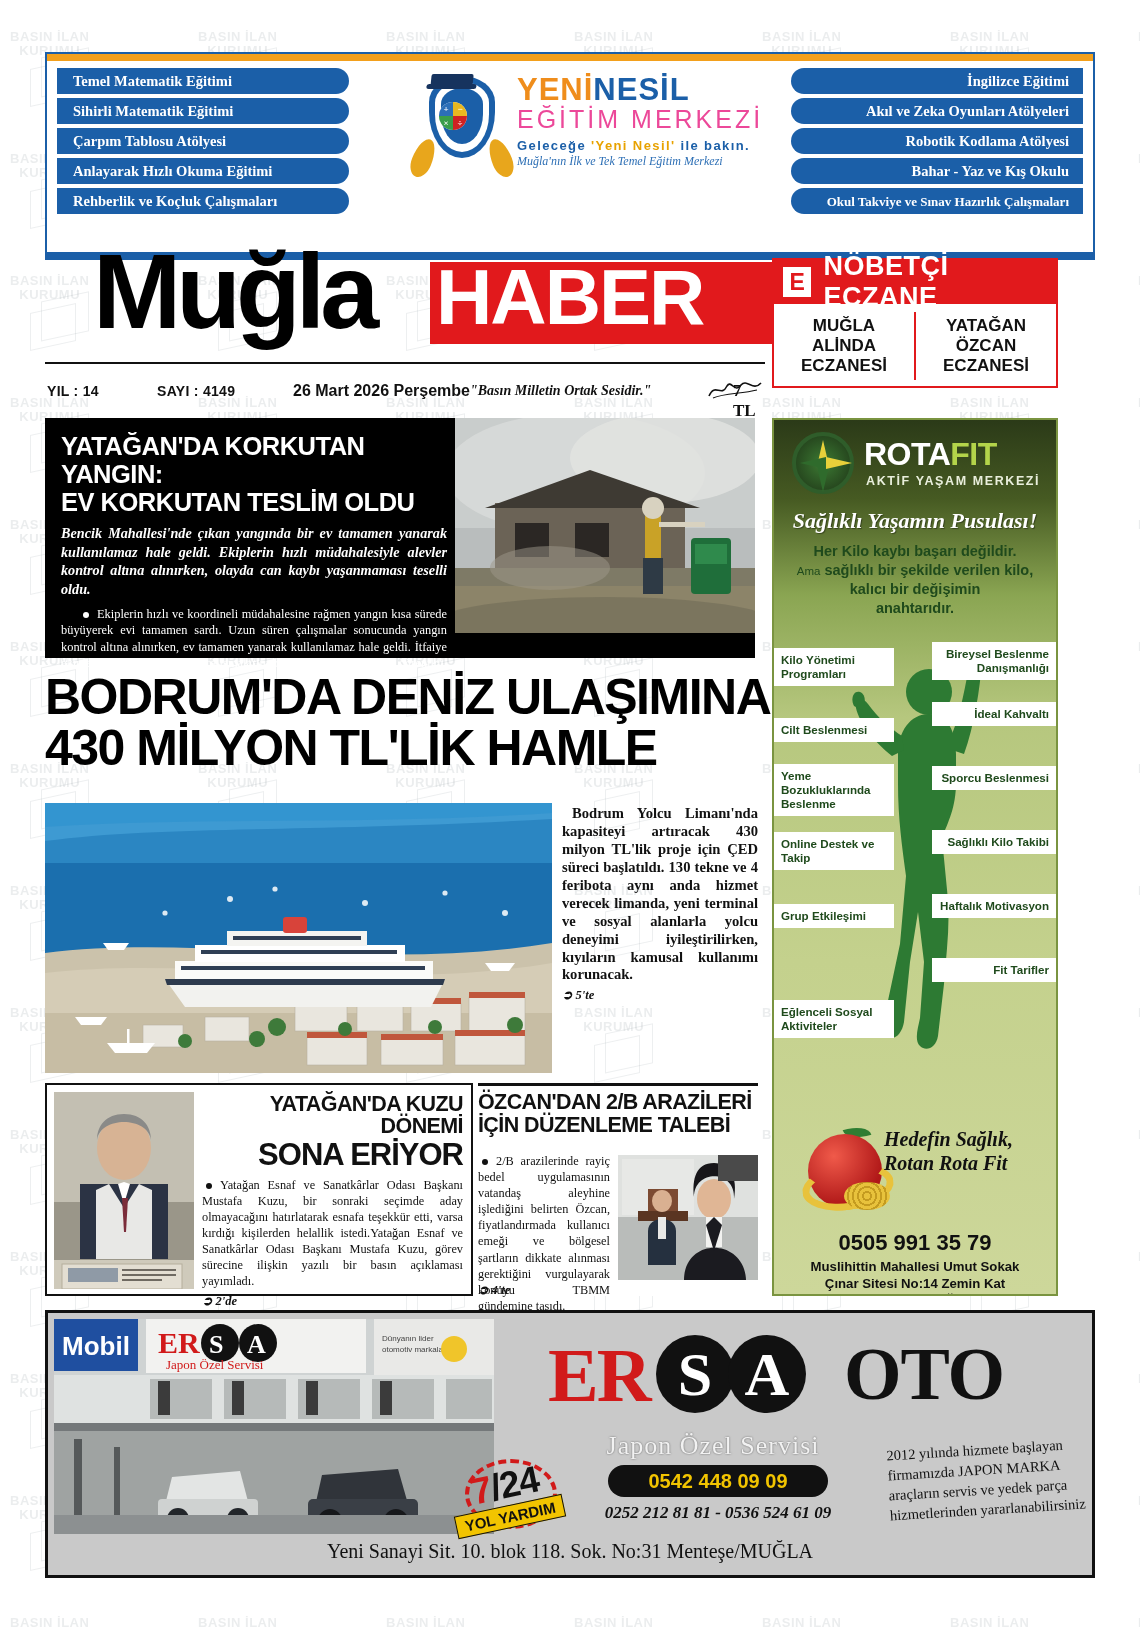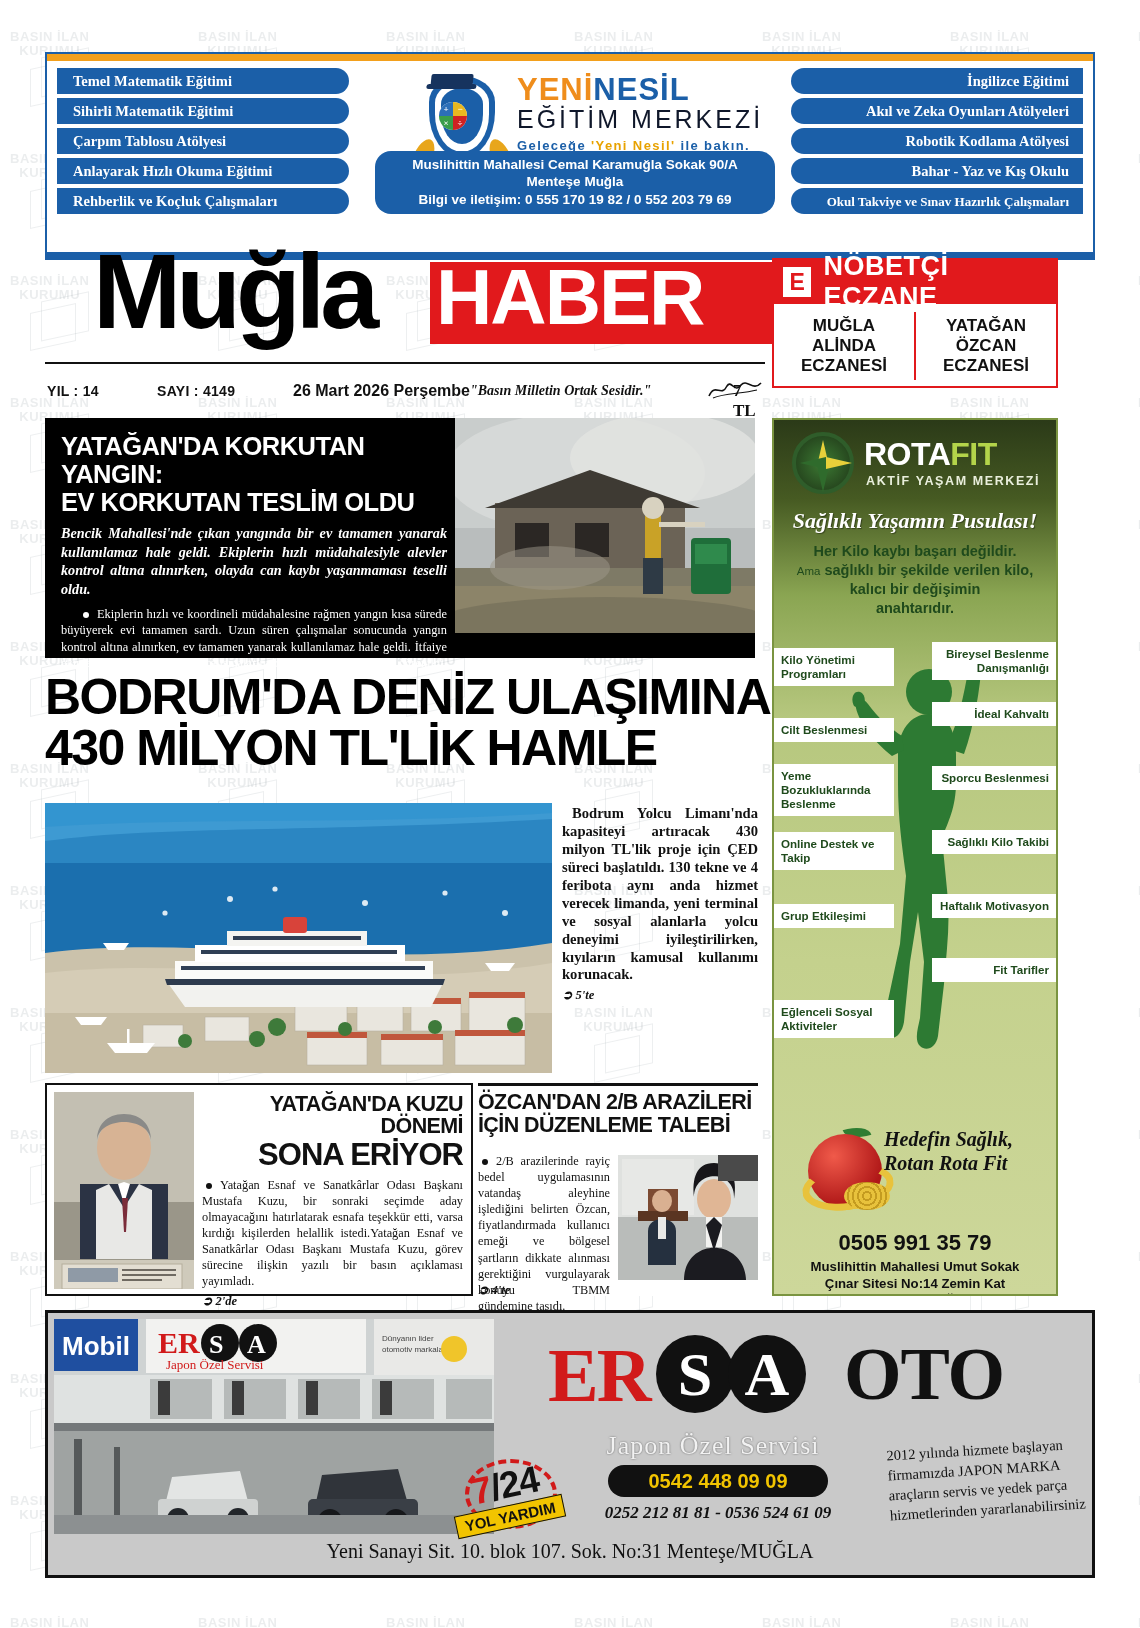--- a/index.html
+++ b/index.html
@@ -64,21 +64,21 @@
     transform:skewX(-6deg); border-radius:2px;}
   .cap:after{content:""; position:absolute; left:-4px; top:10px; width:50px; height:5px; background:#16335e; border-radius:3px;}
   .wheat-l, .wheat-r { position:absolute; bottom:-2px; width:20px; height:40px; background:#e8a61c;
     border-radius:50% 50% 50% 50% / 60% 60% 40% 40%; }
   .wheat-l{ left:-6px; transform:rotate(22deg);}
   .wheat-r{ right:-6px; transform:rotate(-22deg);}
 
   .yn-title { position:absolute; left:160px; top:12px; width:270px; }
   .yn1 { font-family:"Liberation Sans", sans-serif; font-weight:700; font-size:31px; letter-spacing:1px; line-height:1; }
   .yn1 .o { color:#ef8d1c; } .yn1 .b { color:#1b5fa8; }
-  .yn2 { font-family:"Liberation Sans", sans-serif; font-weight:400; font-size:25px; color:#0f172a; letter-spacing:3px; line-height:1.15; }
+  .yn2 { font-family:"Liberation Sans", sans-serif; font-weight:400; font-size:25px; color:#ec4899; letter-spacing:3px; line-height:1.15; }
   .yn3 { font-family:"Liberation Sans", sans-serif; font-weight:700; font-size:13px; color:#1b5fa8; letter-spacing:1.4px; margin-top:4px;}
   .yn3 .gold{color:#e8a200;}
   .yn4 { font-family:"Liberation Serif", serif; font-style:italic; font-size:12px; color:#2d6fb5; margin-top:1px;}
 
   .ad-addr {
     position:absolute; left:18px; bottom:8px; width:400px; background:#1b5fa8; color:#fff;
     border-radius:16px; padding:5px 10px 6px; text-align:center;
     font-family:"Liberation Sans", sans-serif; font-weight:700; font-size:13.5px; line-height:1.28;
   }
 
@@ -597,24 +597,20 @@
         <div class="yn1">
           <span class="o">YENİ</span><span class="b">NESİL</span>
         </div>
         <div class="yn2">EĞİTİM MERKEZİ</div>
         <div class="yn3">
           <span>Geleceğe </span><span class="gold">'Yeni Nesil'</span><span> ile bakın.</span>
         </div>
         <div class="yn4">Muğla'nın İlk ve Tek Temel Eğitim Merkezi</div>
       </div>
 
-      <div class="ad-addr">
-        <div>Muslihittin Mahallesi Cemal Karamuğla Sokak 90/A Menteşe Muğla</div>
-        <div>Bilgi ve iletişim: 0 555 170 19 82 / 0 552 203 79 69</div>
-      </div>
     </div>
   </div>
 
   <div class="masthead">
     <div class="haber-box">
       <div class="haber">HABER</div>
     </div>
     <div class="mg">Muğla</div>
     <div class="mast-rule"></div>
     <div class="mast-info">
@@ -964,16 +960,16 @@
 
     <div class="ersa-724">
       <div class="ersa-stamp"></div>
       <div class="num"><span class="r">7</span>/<span>24</span></div>
       <div class="yy">YOL YARDIM</div>
     </div>
 
     <div class="ersa-ph1">0542 448 09 09</div>
     <div class="ersa-ph2">0252 212 81 81 - 0536 524 61 09</div>
     <div class="ersa-desc">2012 yılında hizmete başlayan firmamızda JAPON MARKA araçların servis ve yedek parça hizmetlerinden yararlanabilirsiniz</div>
-    <div class="ersa-bottom">Yeni Sanayi Sit. 10. blok 107. Sok. No:31 Menteşe/MUĞLA</div>
+    <div class="ersa-bottom">Yeni Sanayi Sit. 10. blok 118. Sok. No:31 Menteşe/MUĞLA</div>
   </div>
 
 </div>
 
 </body></html>

